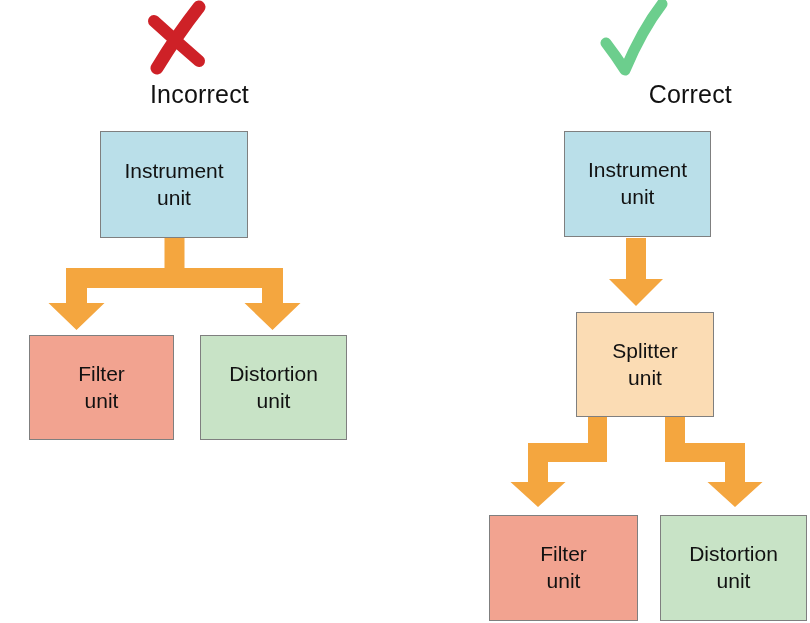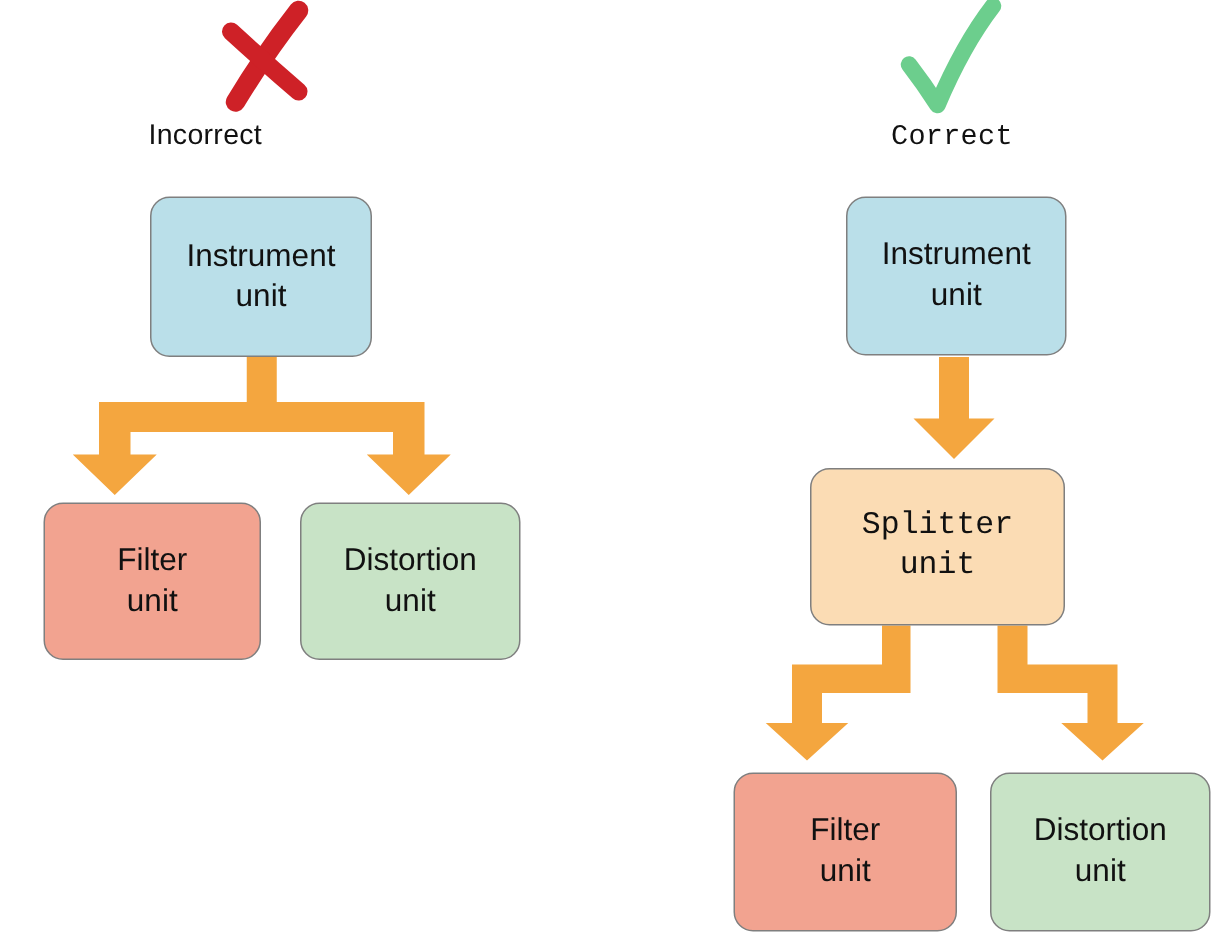--- a/index.html
+++ b/index.html
@@ -5,26 +5,26 @@
   html,body{margin:0;padding:0;background:#fff;}
   .stage{
     position:relative;width:810px;height:623px;background:var(--background,#fff);
     font-family:"Liberation Sans","DejaVu Sans",sans-serif;overflow:hidden;
   }
   .overlay{position:absolute;left:0;top:0;width:810px;height:623px;}
   .arrow{fill:var(--arrow-orange,#f4a63f);stroke:none;}
   .x-stroke{stroke:var(--x-red,#ce2127);fill:none;stroke-linecap:round;stroke-linejoin:round;}
   .check-stroke{stroke:var(--check-green,#6cce8d);fill:none;stroke-linecap:round;stroke-linejoin:round;}
   .verdict{
-    position:absolute;text-align:left;font-size:19px;color:var(--text,#111);
+    position:absolute;text-align:right;font-size:25px;color:var(--text,#111);
     letter-spacing:0.2px;
   }
   .node{
     position:absolute;box-sizing:border-box;border:1.5px solid var(--node-border,#7f7f7f);
-    border-radius:13px;display:flex;align-items:center;justify-content:center;
+    border-radius:0;display:flex;align-items:center;justify-content:center;
     text-align:center;font-size:21px;line-height:1.28;color:var(--text,#111);
     white-space:pre-line;
   }
   .node-blue{background:var(--node-blue,#badfe9);}
   .node-peach{background:var(--node-peach,#fbdcb4);}
   .node-salmon{background:var(--node-salmon,#f2a390);margin-left:26px;}
   .node-green{background:var(--node-green,#c8e3c6);text-align:center;}
 </style>
 </head>
 <body>
@@ -55,24 +55,24 @@
     <div class="verdict" style="left:99px;top:80px;width:150px;">Incorrect</div>
     <div class="node node-blue" style="left:100px;top:131px;width:148px;height:107px;">Instrument
 unit</div>
     <div class="node node-salmon" style="left:3px;top:335px;width:145px;height:105px;">Filter
 unit</div>
     <div class="node node-green" style="left:200px;top:335px;width:147px;height:105px;">Distortion
 unit</div>
   </section>
 
   <section>
-    <div class="verdict" style="left:594px;top:80px;width:150px;font-family:Liberation Mono, monospace;">Correct</div>
+    <div class="verdict" style="left:582px;top:80px;width:150px;">Correct</div>
     <div class="node node-blue" style="left:564px;top:131px;width:147px;height:106px;">Instrument
 unit</div>
-    <div class="node node-peach" style="left:540px;top:312px;width:170px;height:105px;font-family:Liberation Mono, monospace;">Splitter
+    <div class="node node-peach" style="left:576px;top:312px;width:138px;height:105px;">Splitter
 unit</div>
     <div class="node node-salmon" style="left:463px;top:515px;width:149px;height:106px;">Filter
 unit</div>
     <div class="node node-green" style="left:660px;top:515px;width:147px;height:106px;">Distortion
 unit</div>
   </section>
 
 </div>
 
 </body></html>

